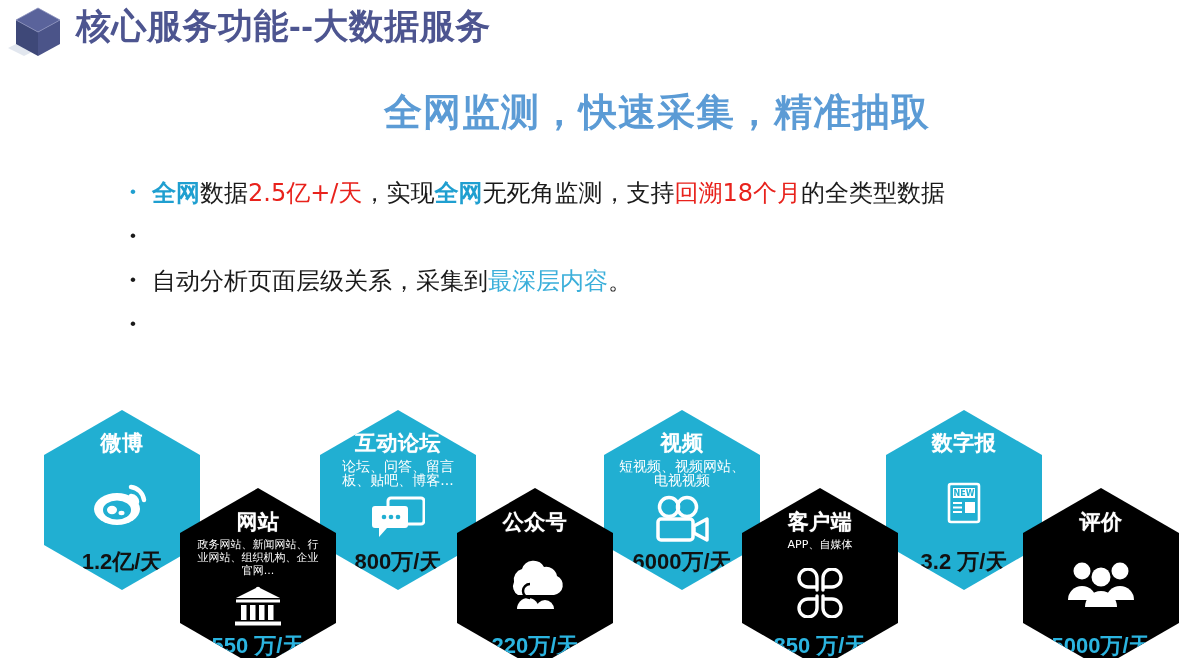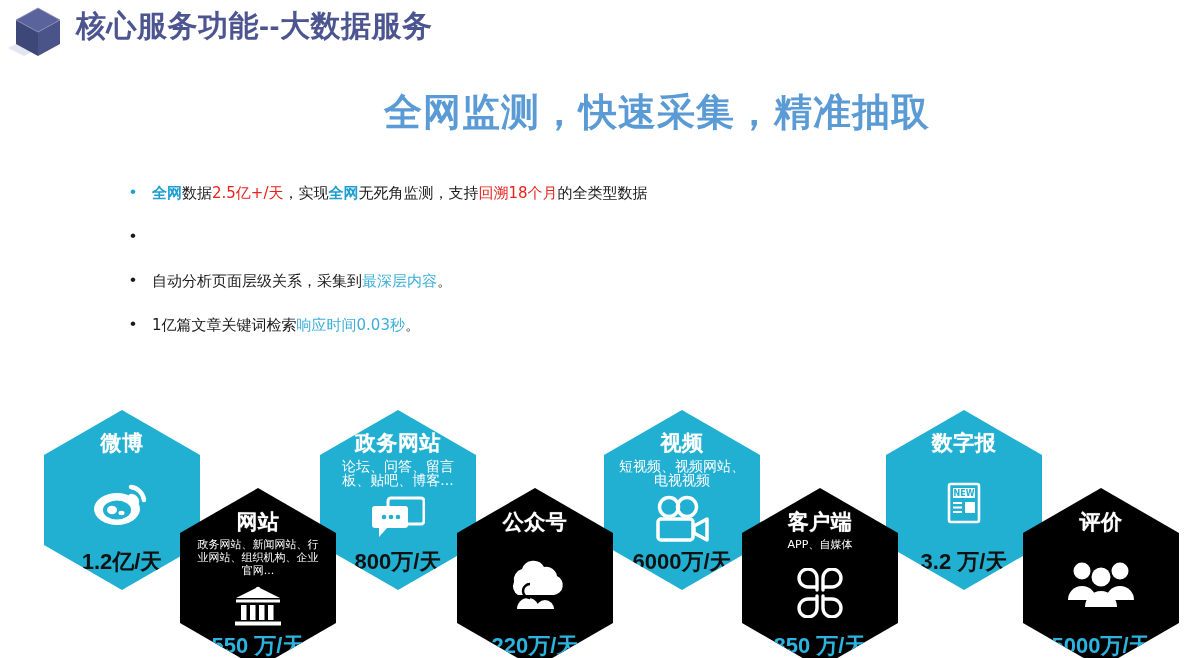--- a/index.html
+++ b/index.html
@@ -22,21 +22,21 @@
     width: 1204px; height: 62px;
   }
   #cube-logo {
     position: absolute;
     left: 8px; top: 4px;
     width: 62px; height: 58px;
   }
   #slide-title {
     position: absolute;
     left: 76px; top: 4px;
-    font-size: 30px;
+    font-size: 35px;
     font-weight: bold;
     color: #4D5590;
     letter-spacing: 0.5px;
     line-height: 44px;
     white-space: nowrap;
   }
 
   
   #subtitle {
     position: absolute;
@@ -67,21 +67,21 @@
     width: 26px;
     flex: 0 0 26px;
     font-size: 17px;
     color: #1F9FD0;
     line-height: 24px;
     text-align: left;
     padding-left: 4px;
   }
   .bullet-row.dark .bullet-dot { color: #1a1a1a; }
   .bullet-text {
-    font-size: 15px;
+    font-size: 24px;
     color: #1a1a1a;
     white-space: nowrap;
     font-family: "DejaVu Sans", "Liberation Sans", sans-serif;
     text-align: center;
   }
   .seg-blue   { color: #1F9FD0; font-weight: bold; }
   .seg-blue-l { color: #3BAFDA; }
   .seg-red    { color: #E8221C; }
   .seg-red-b  { color: #E8221C; font-weight: bold; }
   .seg-dark   { color: #1a1a1a; }
@@ -185,21 +185,20 @@
       </div>
       <div class="bullet-row dark">
         <span class="bullet-dot">•</span>
       </div>
       <div class="bullet-row dark">
         <span class="bullet-dot">•</span>
         <span class="bullet-text"><span class="seg-dark">自动分析页面层级关系，采集到</span><span class="seg-blue-l">最深层内容</span><span class="seg-dark">。</span></span>
       </div>
       <div class="bullet-row dark">
         <span class="bullet-dot">•</span>
-        <span class="bullet-text"><span class="seg-dark">1亿篇文章关键词检索</span><span class="seg-blue-l">响应时间0.03秒</span><span class="seg-dark">。</span></span>
       </div>
     </div>
 
   <div id="hex-row">
       <div class="hex cyan" id="hex-0">
         <div class="hex-title">微博</div>
         <div class="hex-icon">
       <svg width="62" height="48" viewBox="0 0 62 48">
         <ellipse cx="26" cy="30" rx="23" ry="16" fill="#ffffff"></ellipse>
         <ellipse cx="26" cy="31" rx="14" ry="9.5" fill="#21AFD2"></ellipse>
@@ -222,21 +221,21 @@
         <rect x="8" y="21" width="5.5" height="15" fill="#ffffff"></rect>
         <rect x="17" y="21" width="5.5" height="15" fill="#ffffff"></rect>
         <rect x="26" y="21" width="5.5" height="15" fill="#ffffff"></rect>
         <rect x="35" y="21" width="5.5" height="15" fill="#ffffff"></rect>
         <rect x="2" y="37.5" width="46" height="4" fill="#ffffff"></rect>
       </svg>
         </div>
         <div class="hex-value">550 万/天</div>
       </div>
       <div class="hex cyan" id="hex-2">
-        <div class="hex-title">政务网站</div>
+        <div class="hex-title">互动论坛</div>
         <div class="hex-desc">论坛、问答、留言板、贴吧、博客...</div>
         <div class="hex-icon">
       <svg width="54" height="46" viewBox="0 0 54 46">
         <path d="M20 2 h30 a3 3 0 0 1 3 3 v20 a3 3 0 0 1 -3 3 h-30 a3 3 0 0 1 -3 -3 v-20 a3 3 0 0 1 3 -3 z" fill="none" stroke="#ffffff" stroke-width="3"></path>
         <path d="M4 10 h30 a3 3 0 0 1 3 3 v16 a3 3 0 0 1 -3 3 h-18 l-8 9 v-9 h-4 a3 3 0 0 1 -3 -3 v-16 a3 3 0 0 1 3 -3 z" fill="#ffffff"></path>
         <circle cx="13" cy="21" r="2.3" fill="#21AFD2"></circle>
         <circle cx="20" cy="21" r="2.3" fill="#21AFD2"></circle>
         <circle cx="27" cy="21" r="2.3" fill="#21AFD2"></circle>
       </svg>
         </div>

